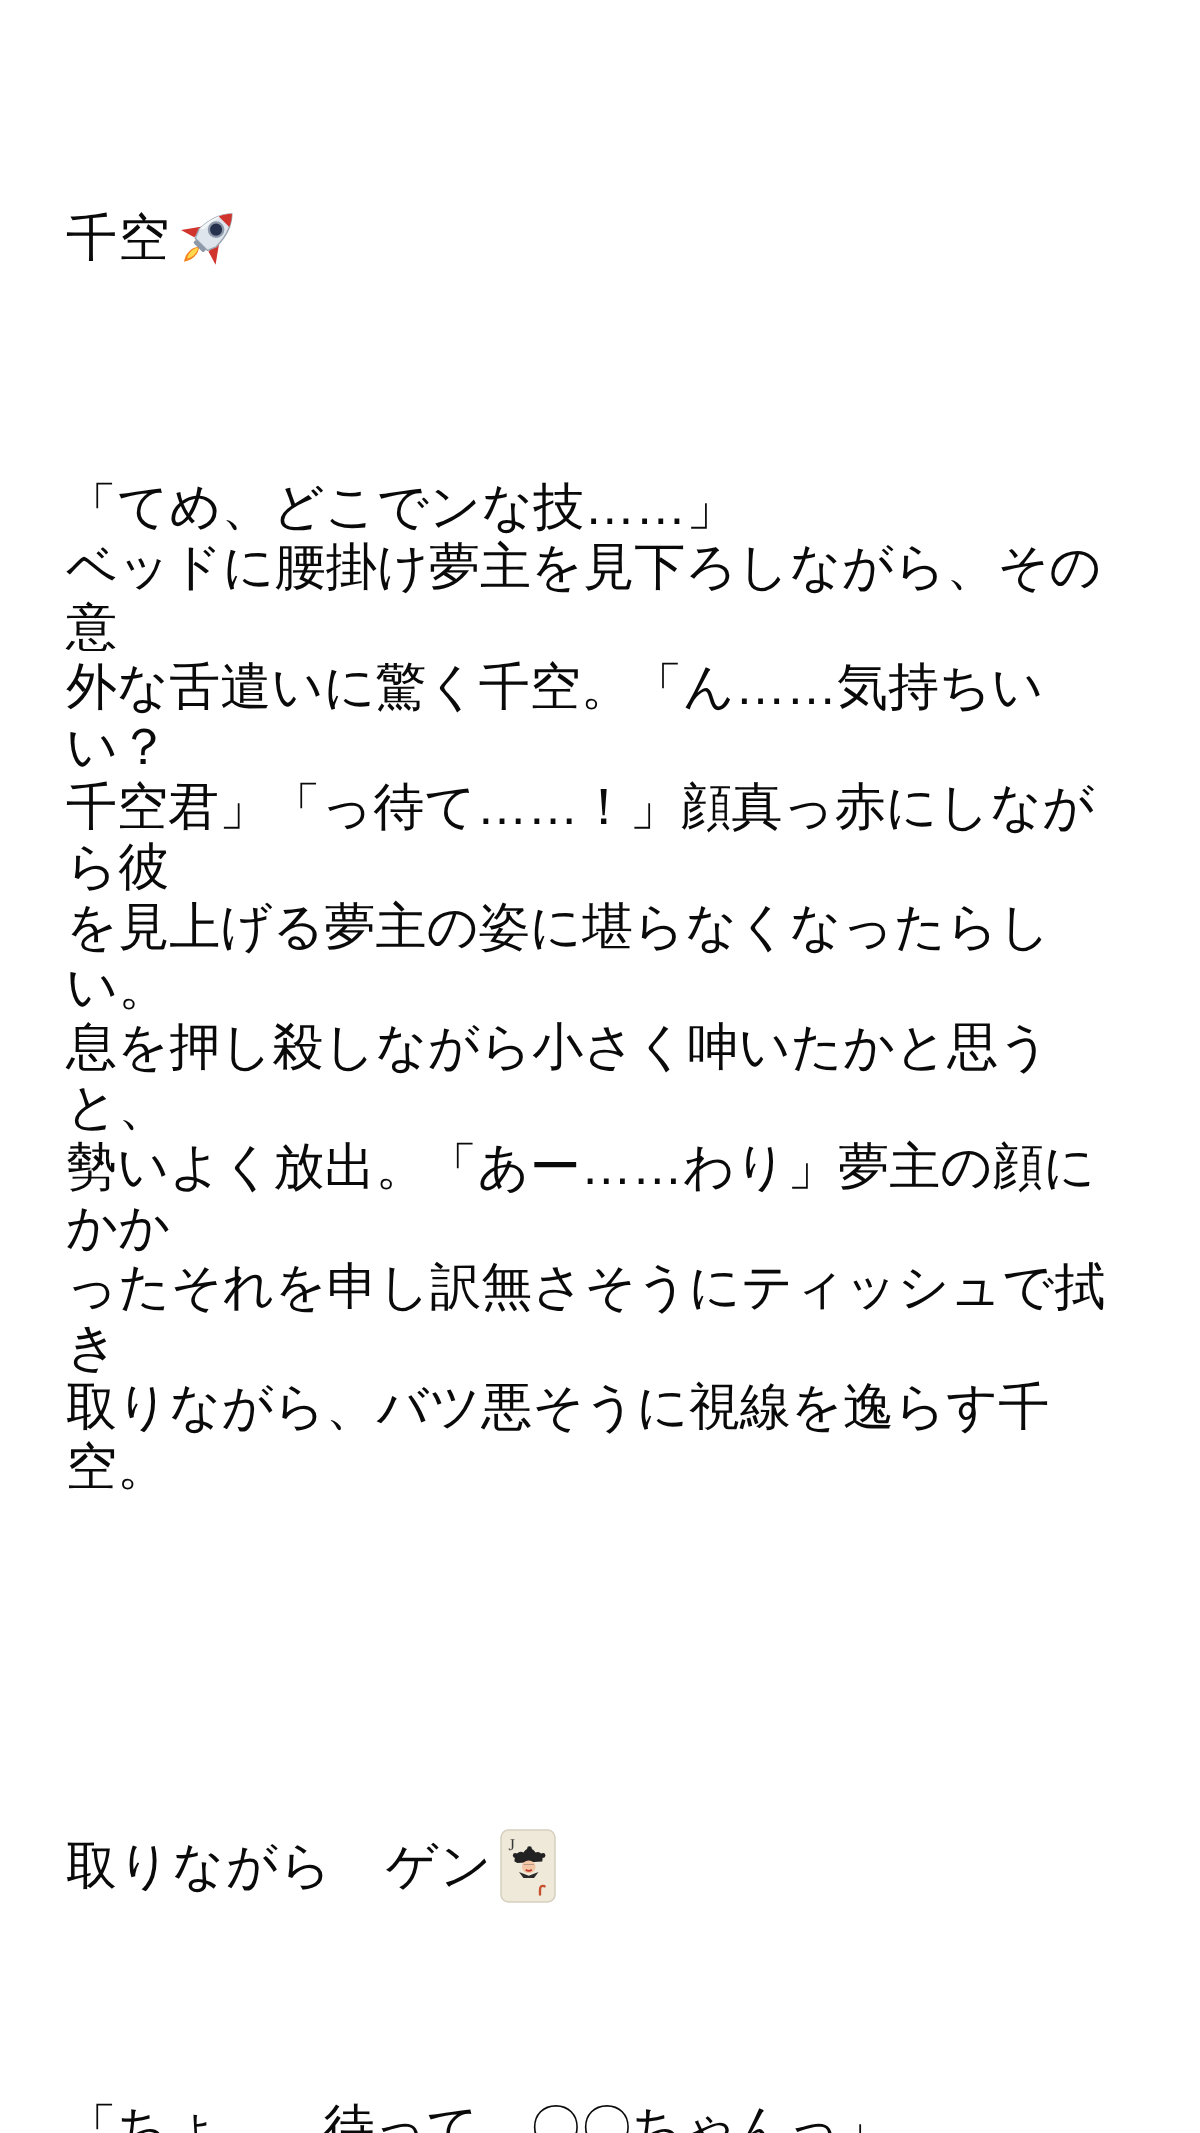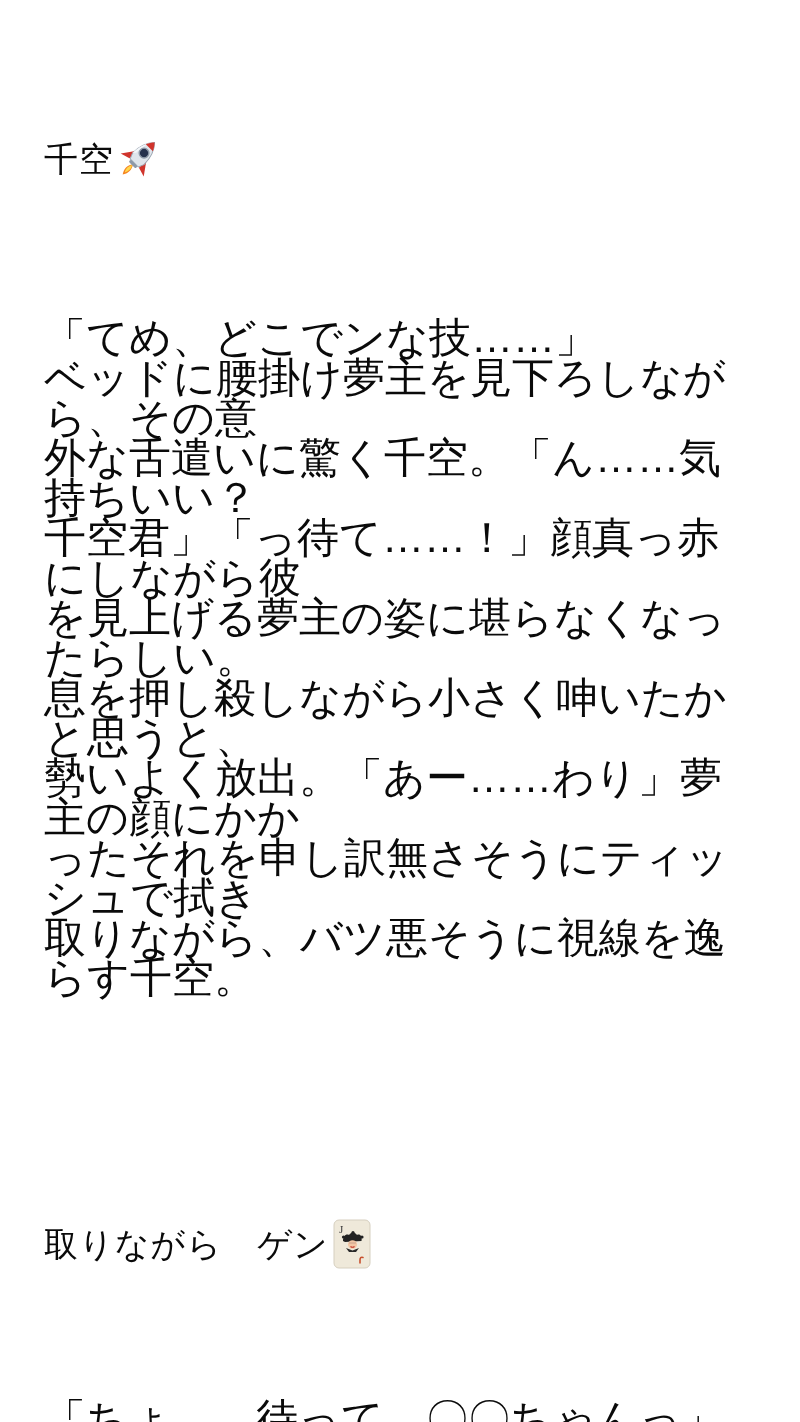--- a/index.html
+++ b/index.html
@@ -34,21 +34,21 @@
   }
   .title-text { display: inline; }
   .emoji-icon {
     display: inline-block;
     margin-left: 4px;
     vertical-align: middle;
   }
   .emoji-icon svg { display: block; }
   .section-body {
     margin: 0;
-    font-size: 42px;
+    font-size: 34px;
     font-weight: 400;
     line-height: 40px;
     letter-spacing: 0px;
     white-space: pre-line;
   }
   .section-senku .section-body { margin-top: 48px; }
   .section-gen { margin-top: 133px; }
   .section-gen .section-body { margin-top: 42px; }
 </style>
 </head>

